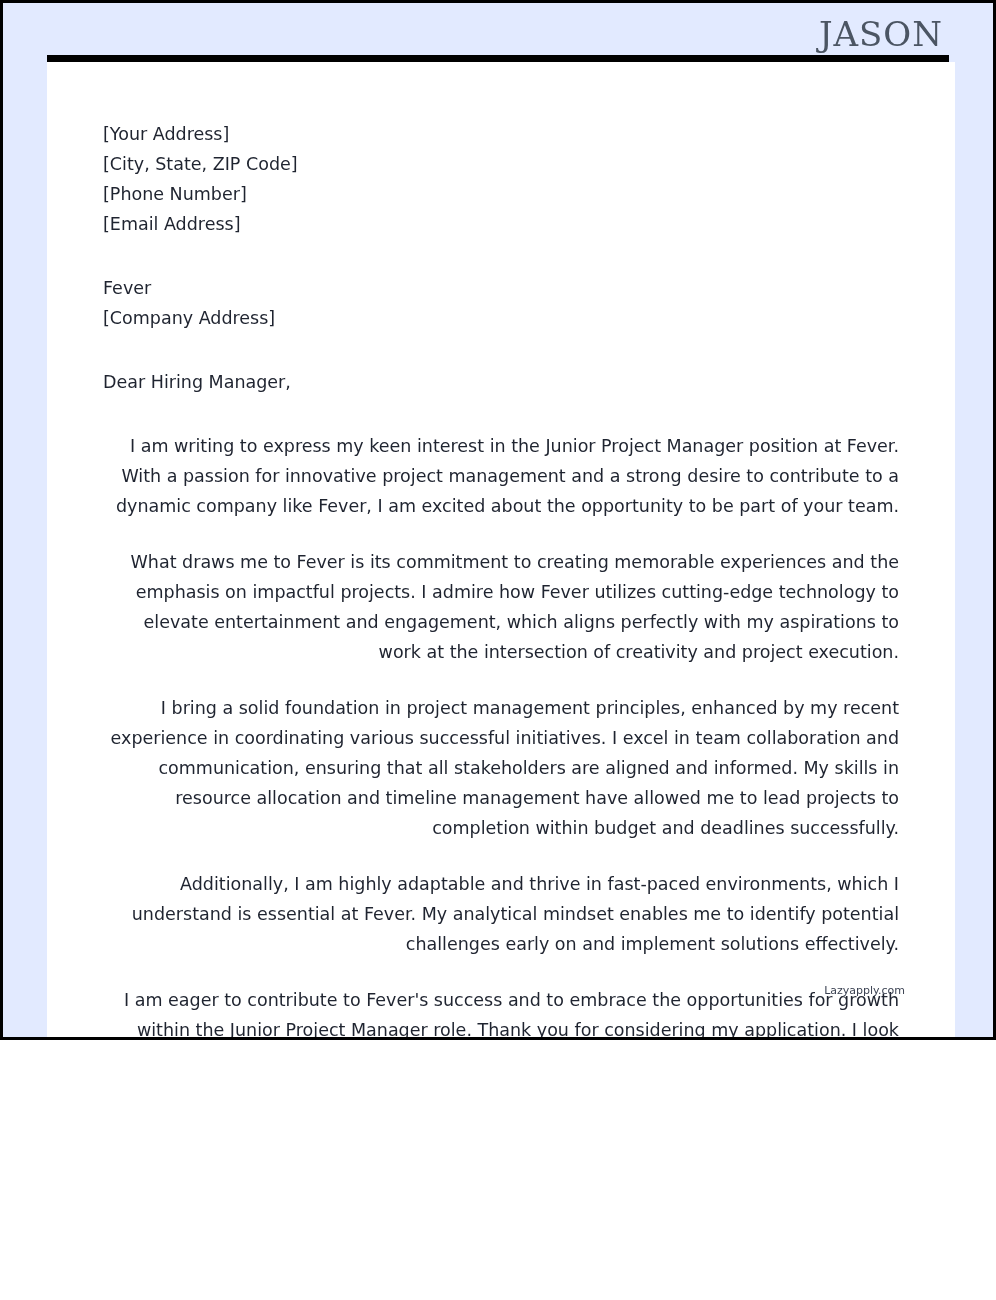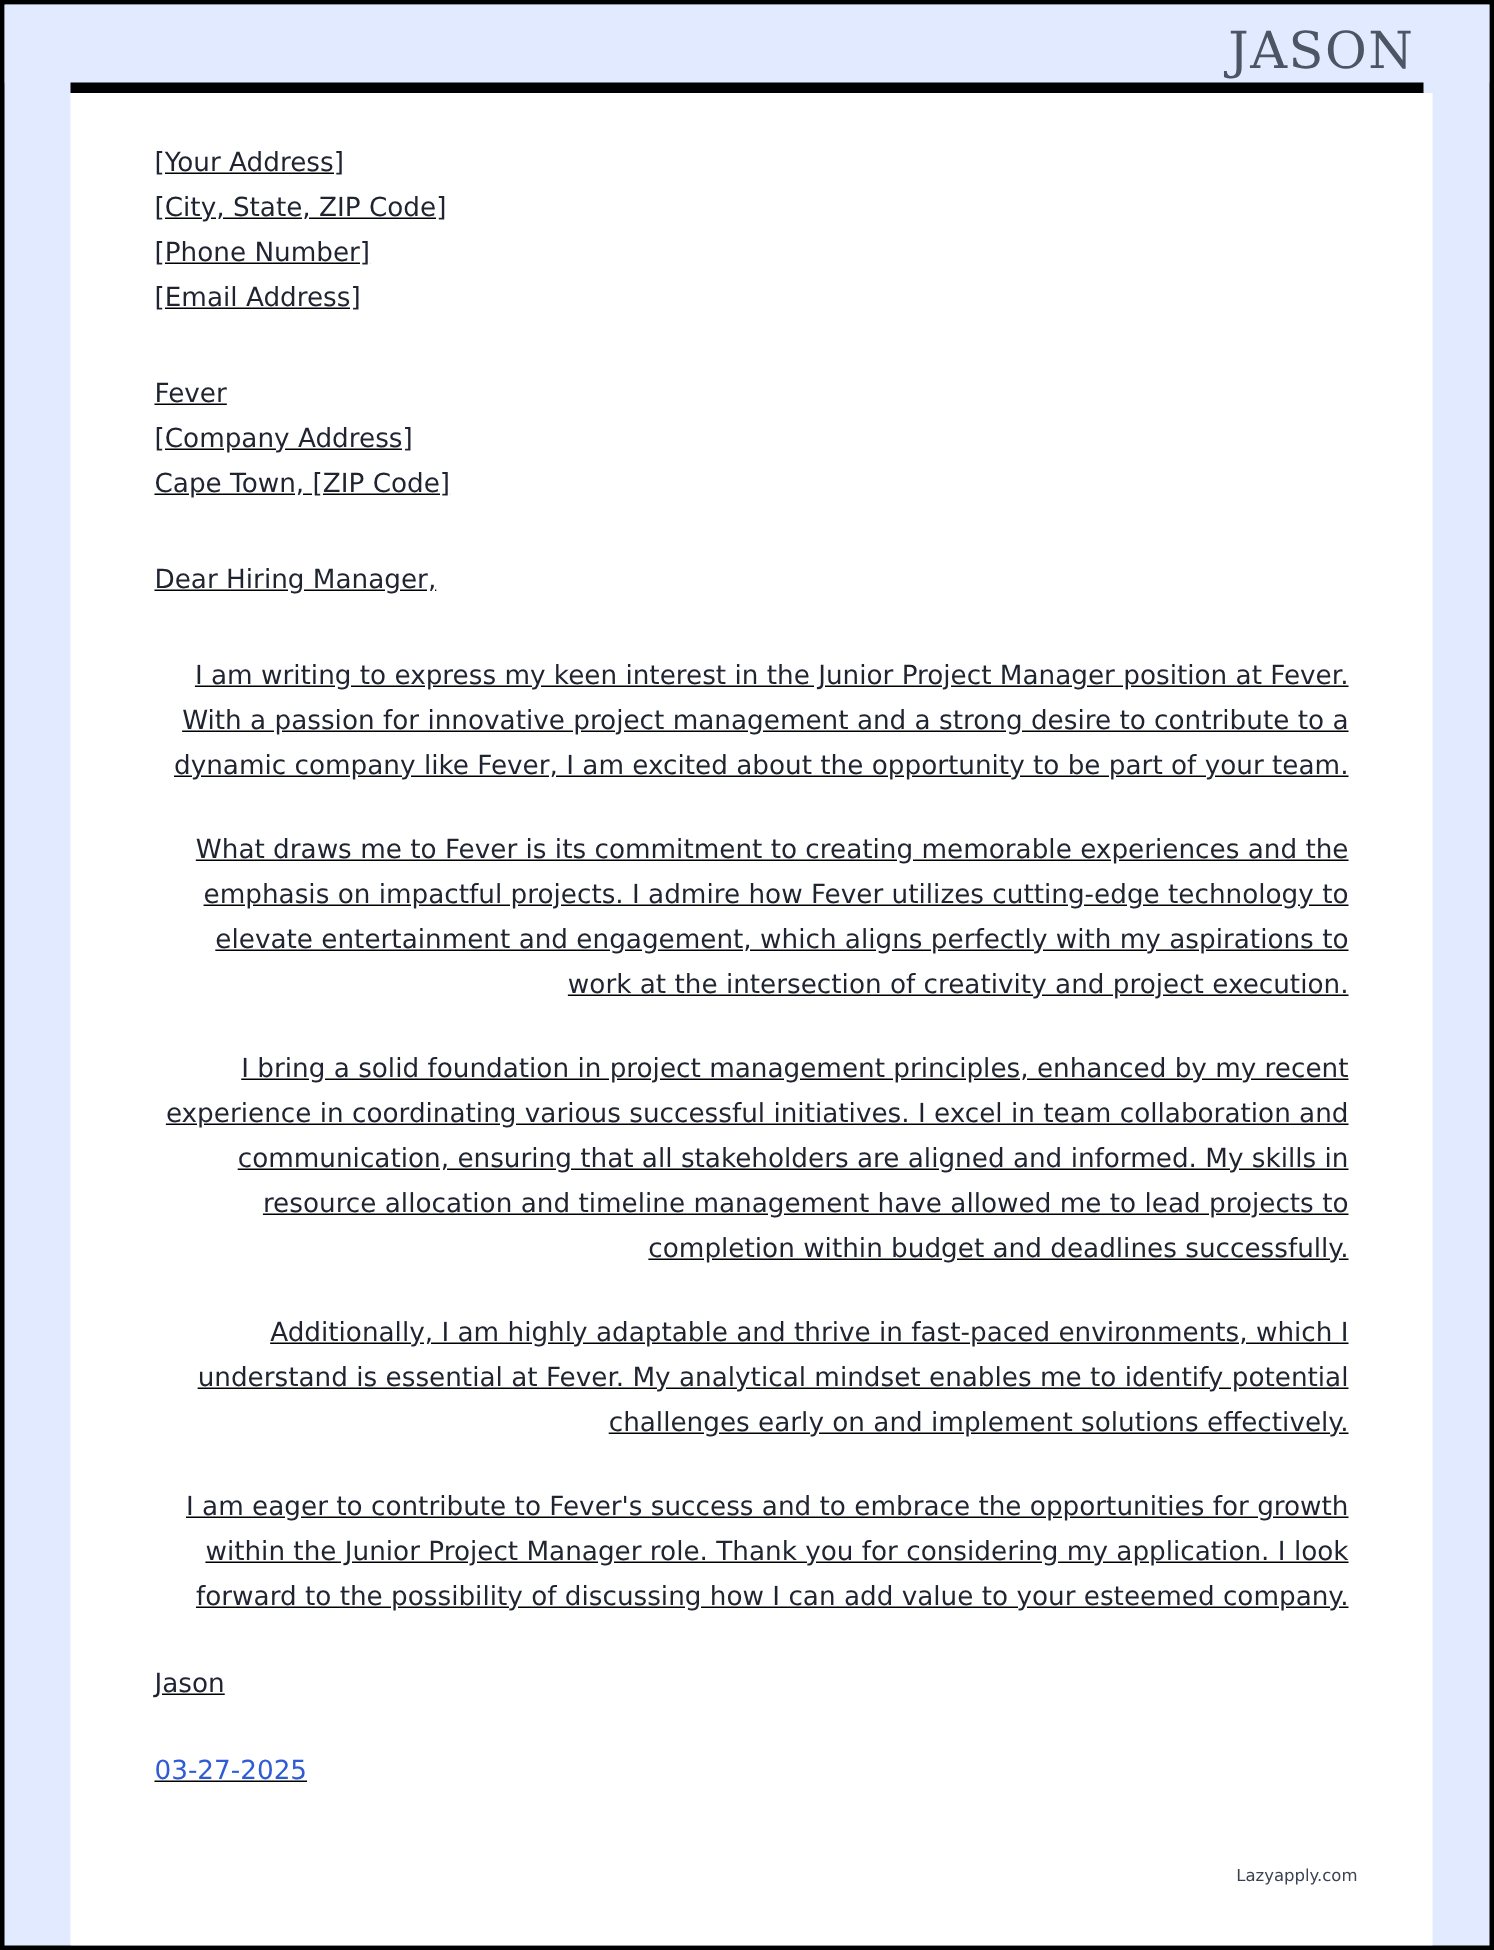--- a/index.html
+++ b/index.html
@@ -11,21 +11,21 @@
   body {
     width: 996px;
     height: 1300px;
     font-family: "DejaVu Sans", sans-serif;
     overflow: hidden;
   }
 
   .page {
     position: relative;
     width: 996px;
-    height: 1300px;
+    height: 1040px;
     background: #e2eaff;
     border: 3px solid #000000;
     overflow: hidden;
   }
 
   
   .header {
     position: relative;
     height: 52px;
     background: #e2eaff;
@@ -52,22 +52,21 @@
   }
 
   
   .sheet {
     position: absolute;
     left: 44px;
     top: 59px;
     width: 908px;
     bottom: 0;
     background: #ffffff;
-    padding: 32px 56px 0 56px;
-    text-decoration: underline;
+    padding: 57px 56px 0 56px;
   }
 
   .block {
     margin: 0 0 26px 0;
   }
   .line {
     font-size: 17.5px;
     line-height: 30px;
     color: #1f2430;
     white-space: pre-wrap;
@@ -120,21 +119,20 @@
     <div class="block addr-block">
       <div class="line">[Your Address]</div>
       <div class="line">[City, State, ZIP Code]</div>
       <div class="line">[Phone Number]</div>
       <div class="line">[Email Address]</div>
     </div>
 
     <div class="block addr-block">
       <div class="line">Fever</div>
       <div class="line">[Company Address]</div>
-      <div class="line">Cape Town, [ZIP Code]</div>
     </div>
 
     <div class="line salutation">Dear Hiring Manager,</div>
 
     <p class="para">I am writing to express my keen interest in the Junior Project Manager position at Fever. With a passion for innovative project management and a strong desire to contribute to a dynamic company like Fever, I am excited about the opportunity to be part of your team.</p>
     <p class="para">What draws me to Fever is its commitment to creating memorable experiences and the emphasis on impactful projects. I admire how Fever utilizes cutting-edge technology to elevate entertainment and engagement, which aligns perfectly with my aspirations to work at the intersection of creativity and project execution.</p>
     <p class="para">I bring a solid foundation in project management principles, enhanced by my recent experience in coordinating various successful initiatives. I excel in team collaboration and communication, ensuring that all stakeholders are aligned and informed. My skills in resource allocation and timeline management have allowed me to lead projects to completion within budget and deadlines successfully.</p>
     <p class="para">Additionally, I am highly adaptable and thrive in fast-paced environments, which I understand is essential at Fever. My analytical mindset enables me to identify potential challenges early on and implement solutions effectively.</p>
     <p class="para">I am eager to contribute to Fever's success and to embrace the opportunities for growth within the Junior Project Manager role. Thank you for considering my application. I look forward to the possibility of discussing how I can add value to your esteemed company.</p>
 

